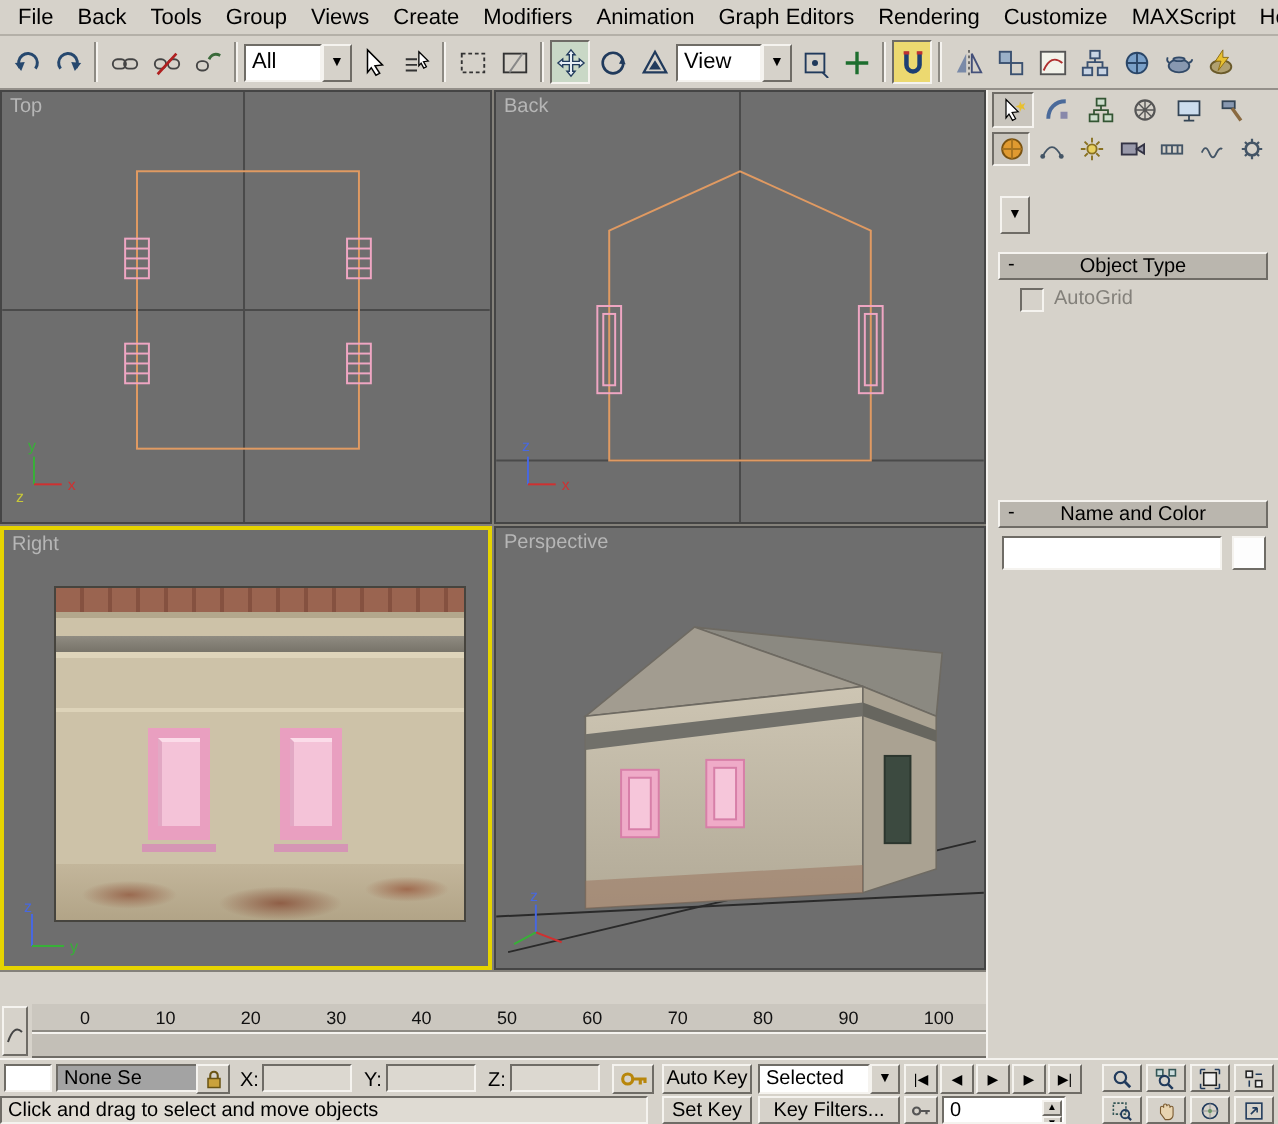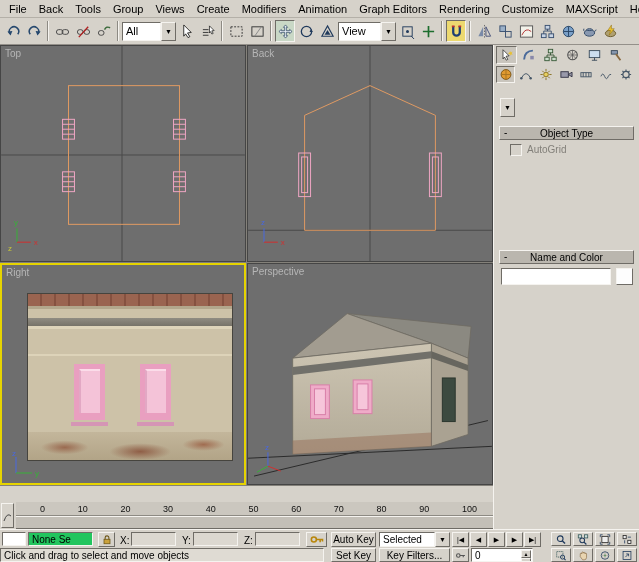--- a/index.html
+++ b/index.html
@@ -383,21 +383,21 @@
       <span>70</span>
       <span>80</span>
       <span>90</span>
       <span>100</span>
     </div>
     <div class="keytrack"></div>
   </div>
 
   <div class="statusbar">
     <div class="fld sunken" style="left:2px;top:2px;width:24px;background:#fff"></div>
-    <div class="fld" style="left:28px;top:2px;width:65px;background:#22c55e">None Se</div>
+    <div class="fld" style="left:28px;top:2px;width:80px;background:#a3a3a3">None Se</div>
     <div class="sb raised" style="left:98px;top:2px;width:17px;height:15px">
       <svg width="12" height="12" viewBox="0 0 16 16">
           <rect x="4" y="7" width="8" height="6" fill="#caa23c" stroke="#6a5414"></rect>
           <path d="M5.5 7V5a2.5 2.5 0 0 1 5 0v2" fill="none" stroke="#6a5414" stroke-width="1.4"></path>
         </svg>
     </div>
     <span class="lab" style="left:120px">X:</span>
     <div class="fld" style="left:131px;top:2px;width:45px"></div>
     <span class="lab" style="left:182px">Y:</span>
     <div class="fld" style="left:193px;top:2px;width:45px"></div>

